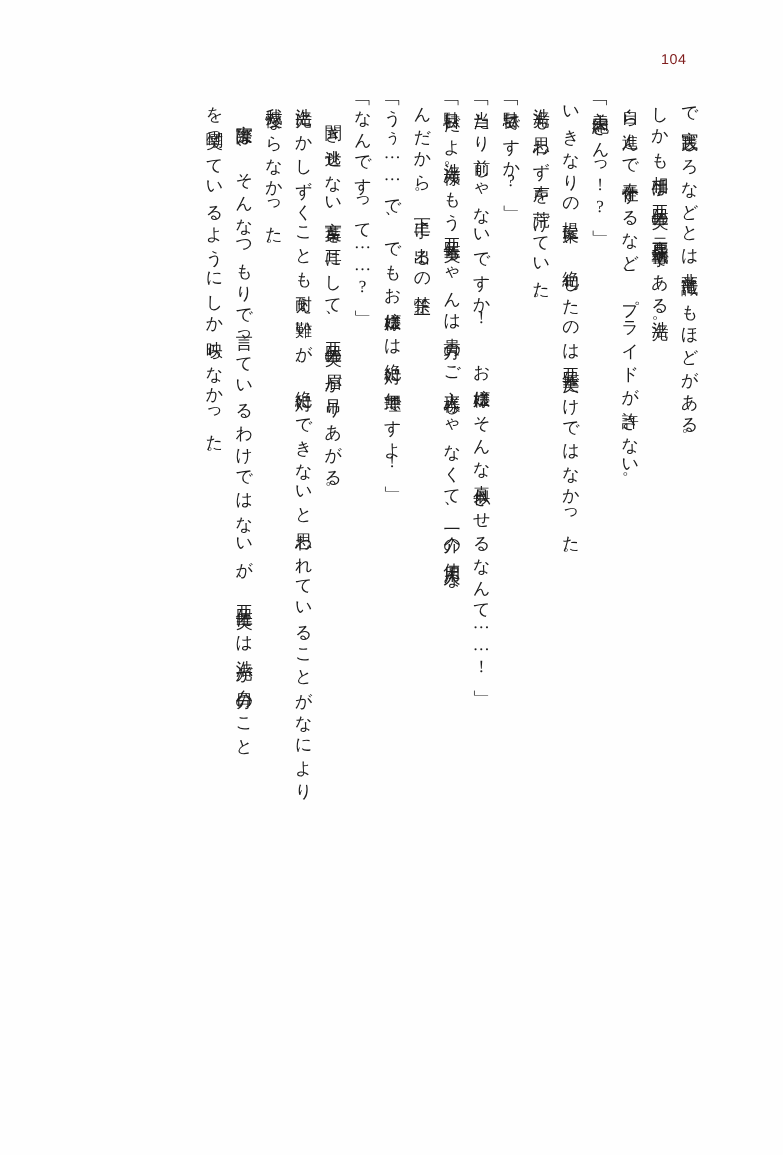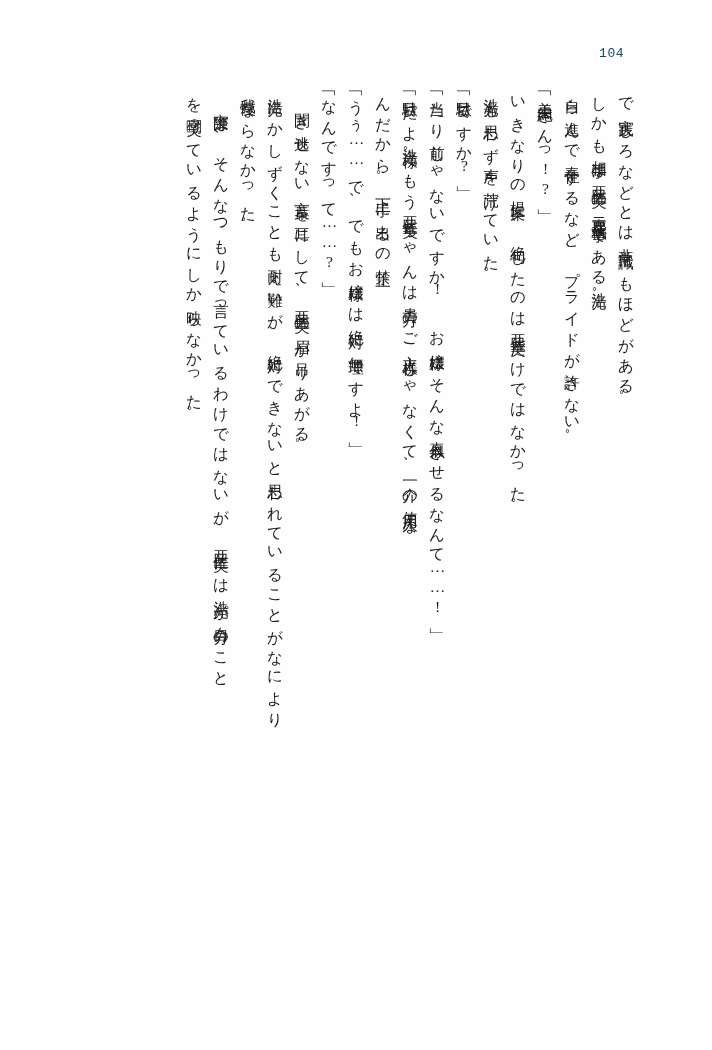--- a/index.html
+++ b/index.html
@@ -22,22 +22,22 @@
     width: 712px;
     height: 1050px;
     background: #fefefe;
   }
   .page-number {
     position: absolute;
     top: 46px;
     right: 88px;
     font-size: 13px;
     letter-spacing: 0.5px;
-    color: #0c4a6e;
-    font-family: Liberation Mono, monospace;
+    color: #7f1d1d;
+    font-family: Liberation Sans, sans-serif;
   }
   .text-body {
     position: absolute;
     top: 86px;
     left: 78px;
     width: 556px;
     height: 900px;
     display: flex;
     flex-direction: row-reverse;
     justify-content: flex-start;

